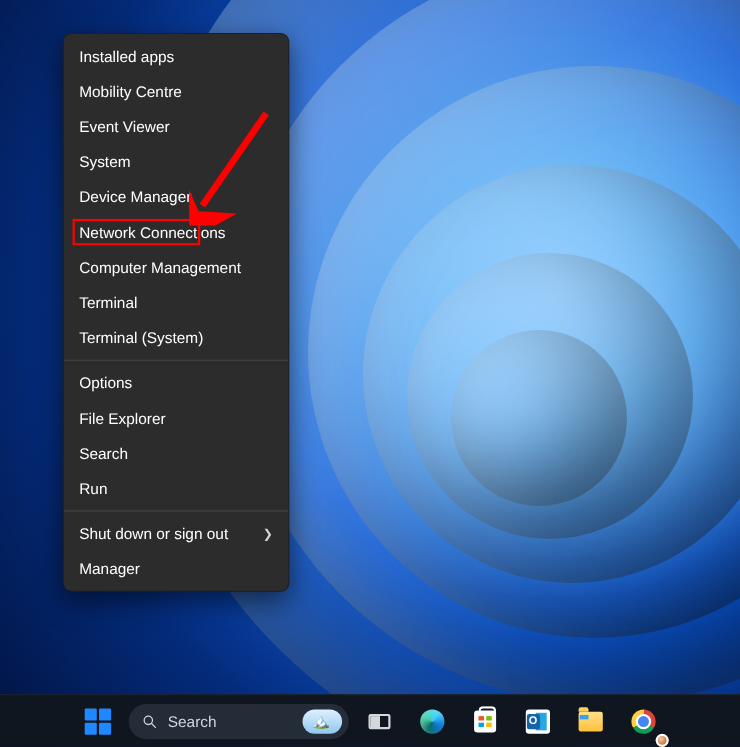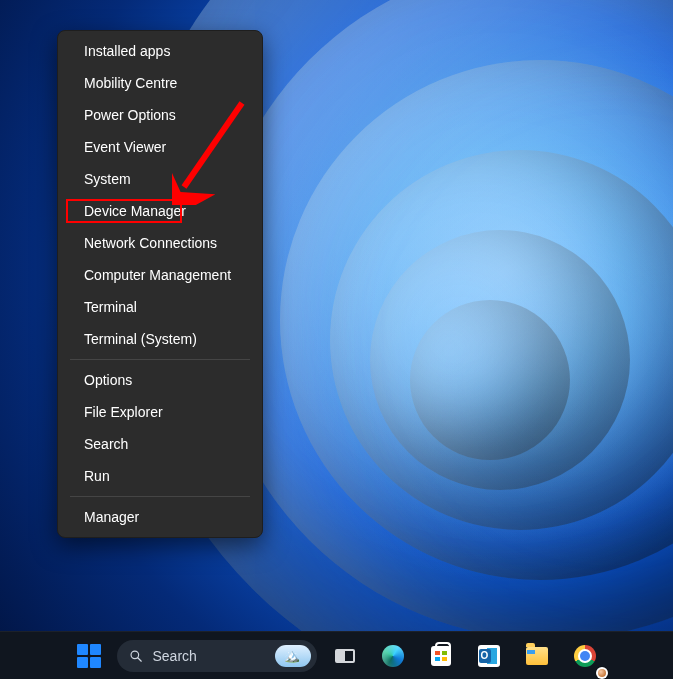--- a/index.html
+++ b/index.html
@@ -40,21 +40,21 @@
 
   
   .context-menu {
     position: absolute;
     left: 57px; top: 30px;
     width: 206px;
     background: #2c2c2c;
     border: 1px solid #1e1e1e;
     border-radius: 8px;
     box-shadow: 0 8px 24px rgba(0,0,0,0.55);
-    padding: 4px 12px;
+    padding: 4px 0;
     color: #ffffff;
     font-size: 14px;
   }
   .menu-item {
     display: flex; align-items: center; justify-content: space-between;
     height: 32px;
     padding: 0 14px;
     cursor: default;
     white-space: nowrap;
   }
@@ -201,23 +201,20 @@
 </div>
 
 <div class="context-menu" id="context-menu">
     <div class="menu-item">
       <span>Installed apps</span>
     </div>
     <div class="menu-item">
       <span>Mobility Centre</span>
     </div>
     <div class="menu-item">
-      <span>Power Options</span>
-    </div>
-    <div class="menu-item">
       <span>Event Viewer</span>
     </div>
     <div class="menu-item">
       <span>System</span>
     </div>
     <div class="menu-item">
       <span>Device Manager</span>
     </div>
     <div class="menu-item">
       <span>Network Connections</span>
@@ -238,20 +235,24 @@
     <div class="menu-item">
       <span>File Explorer</span>
     </div>
     <div class="menu-item">
       <span>Search</span>
     </div>
     <div class="menu-item">
       <span>Run</span>
     </div>
     <div class="menu-sep"></div>
+    <div class="menu-item">
+      <span>Shut down or sign out</span>
+      <span class="chevron">❯</span>
+    </div>
     <div class="menu-item">
       <span>Manager</span>
     </div>
   </div>
 
 <div class="highlight-box" id="highlight-box" style="left: 66px; top: 199px; width: 115.938px; height: 24px; border-color: rgb(255, 0, 0);"></div>
 <svg class="arrow-annot" id="arrow-annot" width="80" height="110" style="left: 172px; top: 95px;">
   <defs>
     <marker id="ah" markerWidth="12" markerHeight="12" refX="2" refY="5" orient="auto">
       <path d="M0,0 L10,5 L0,10 L3,5 Z" fill="#ff0000"></path>

